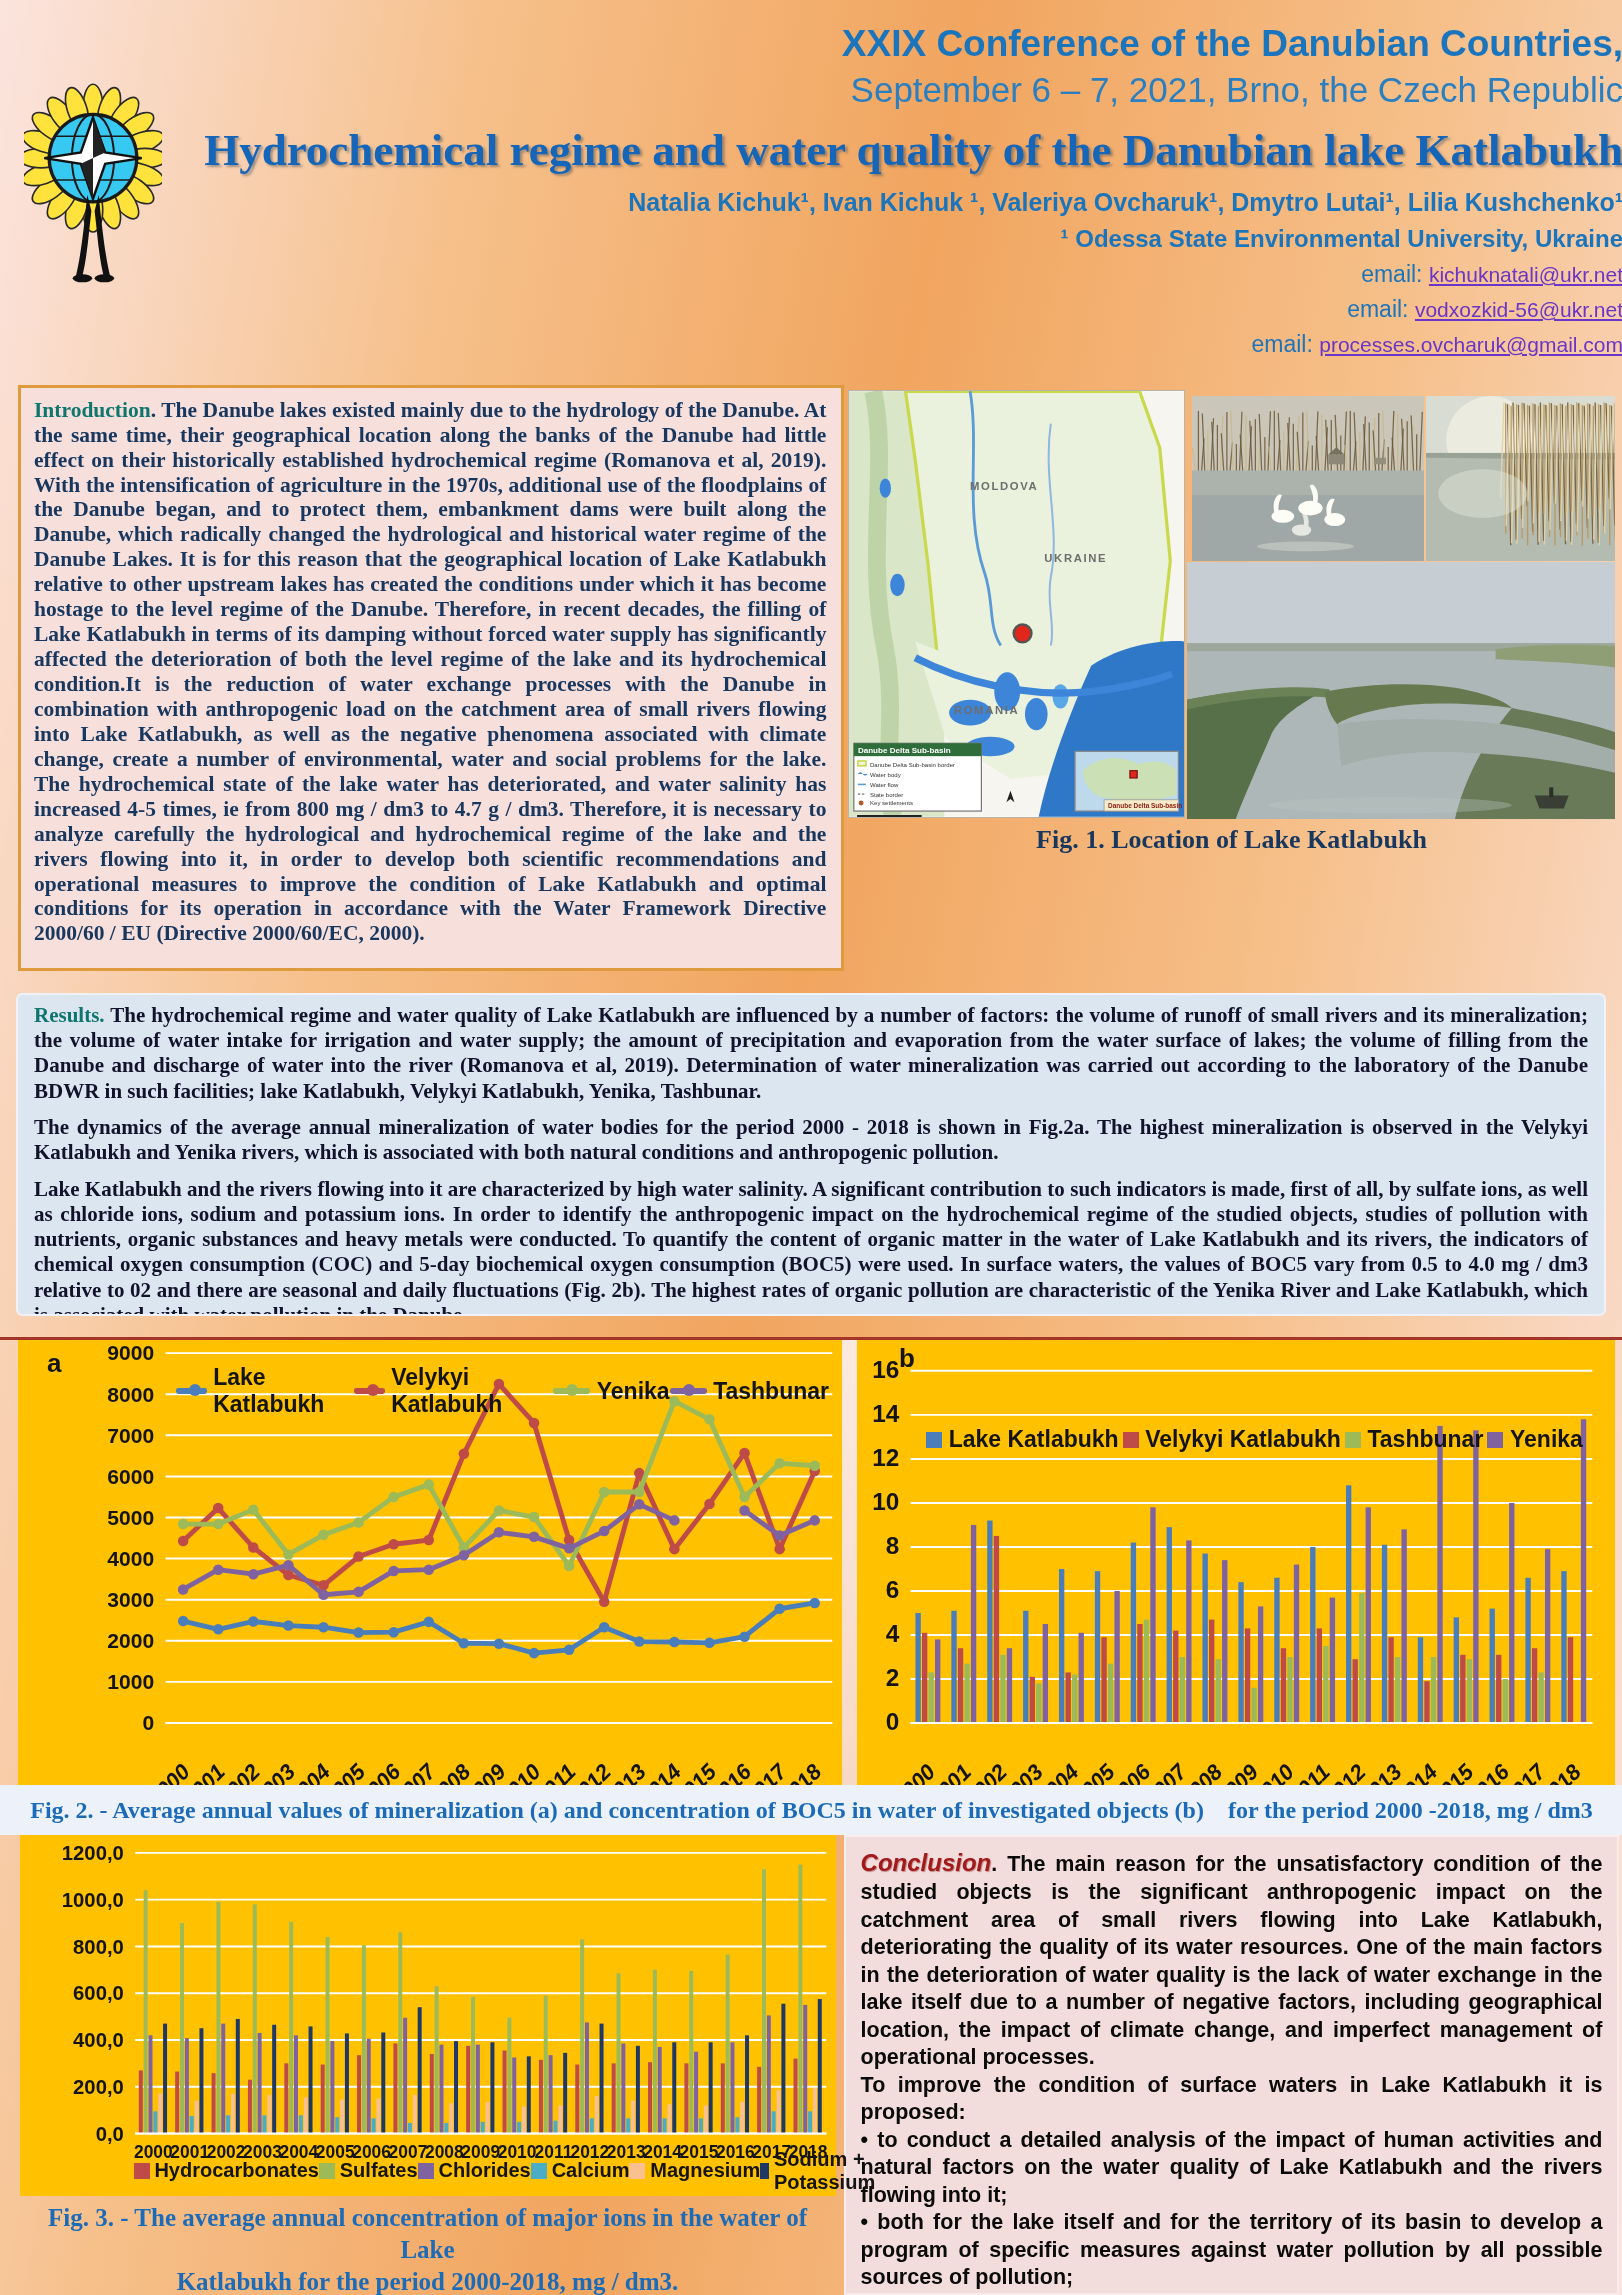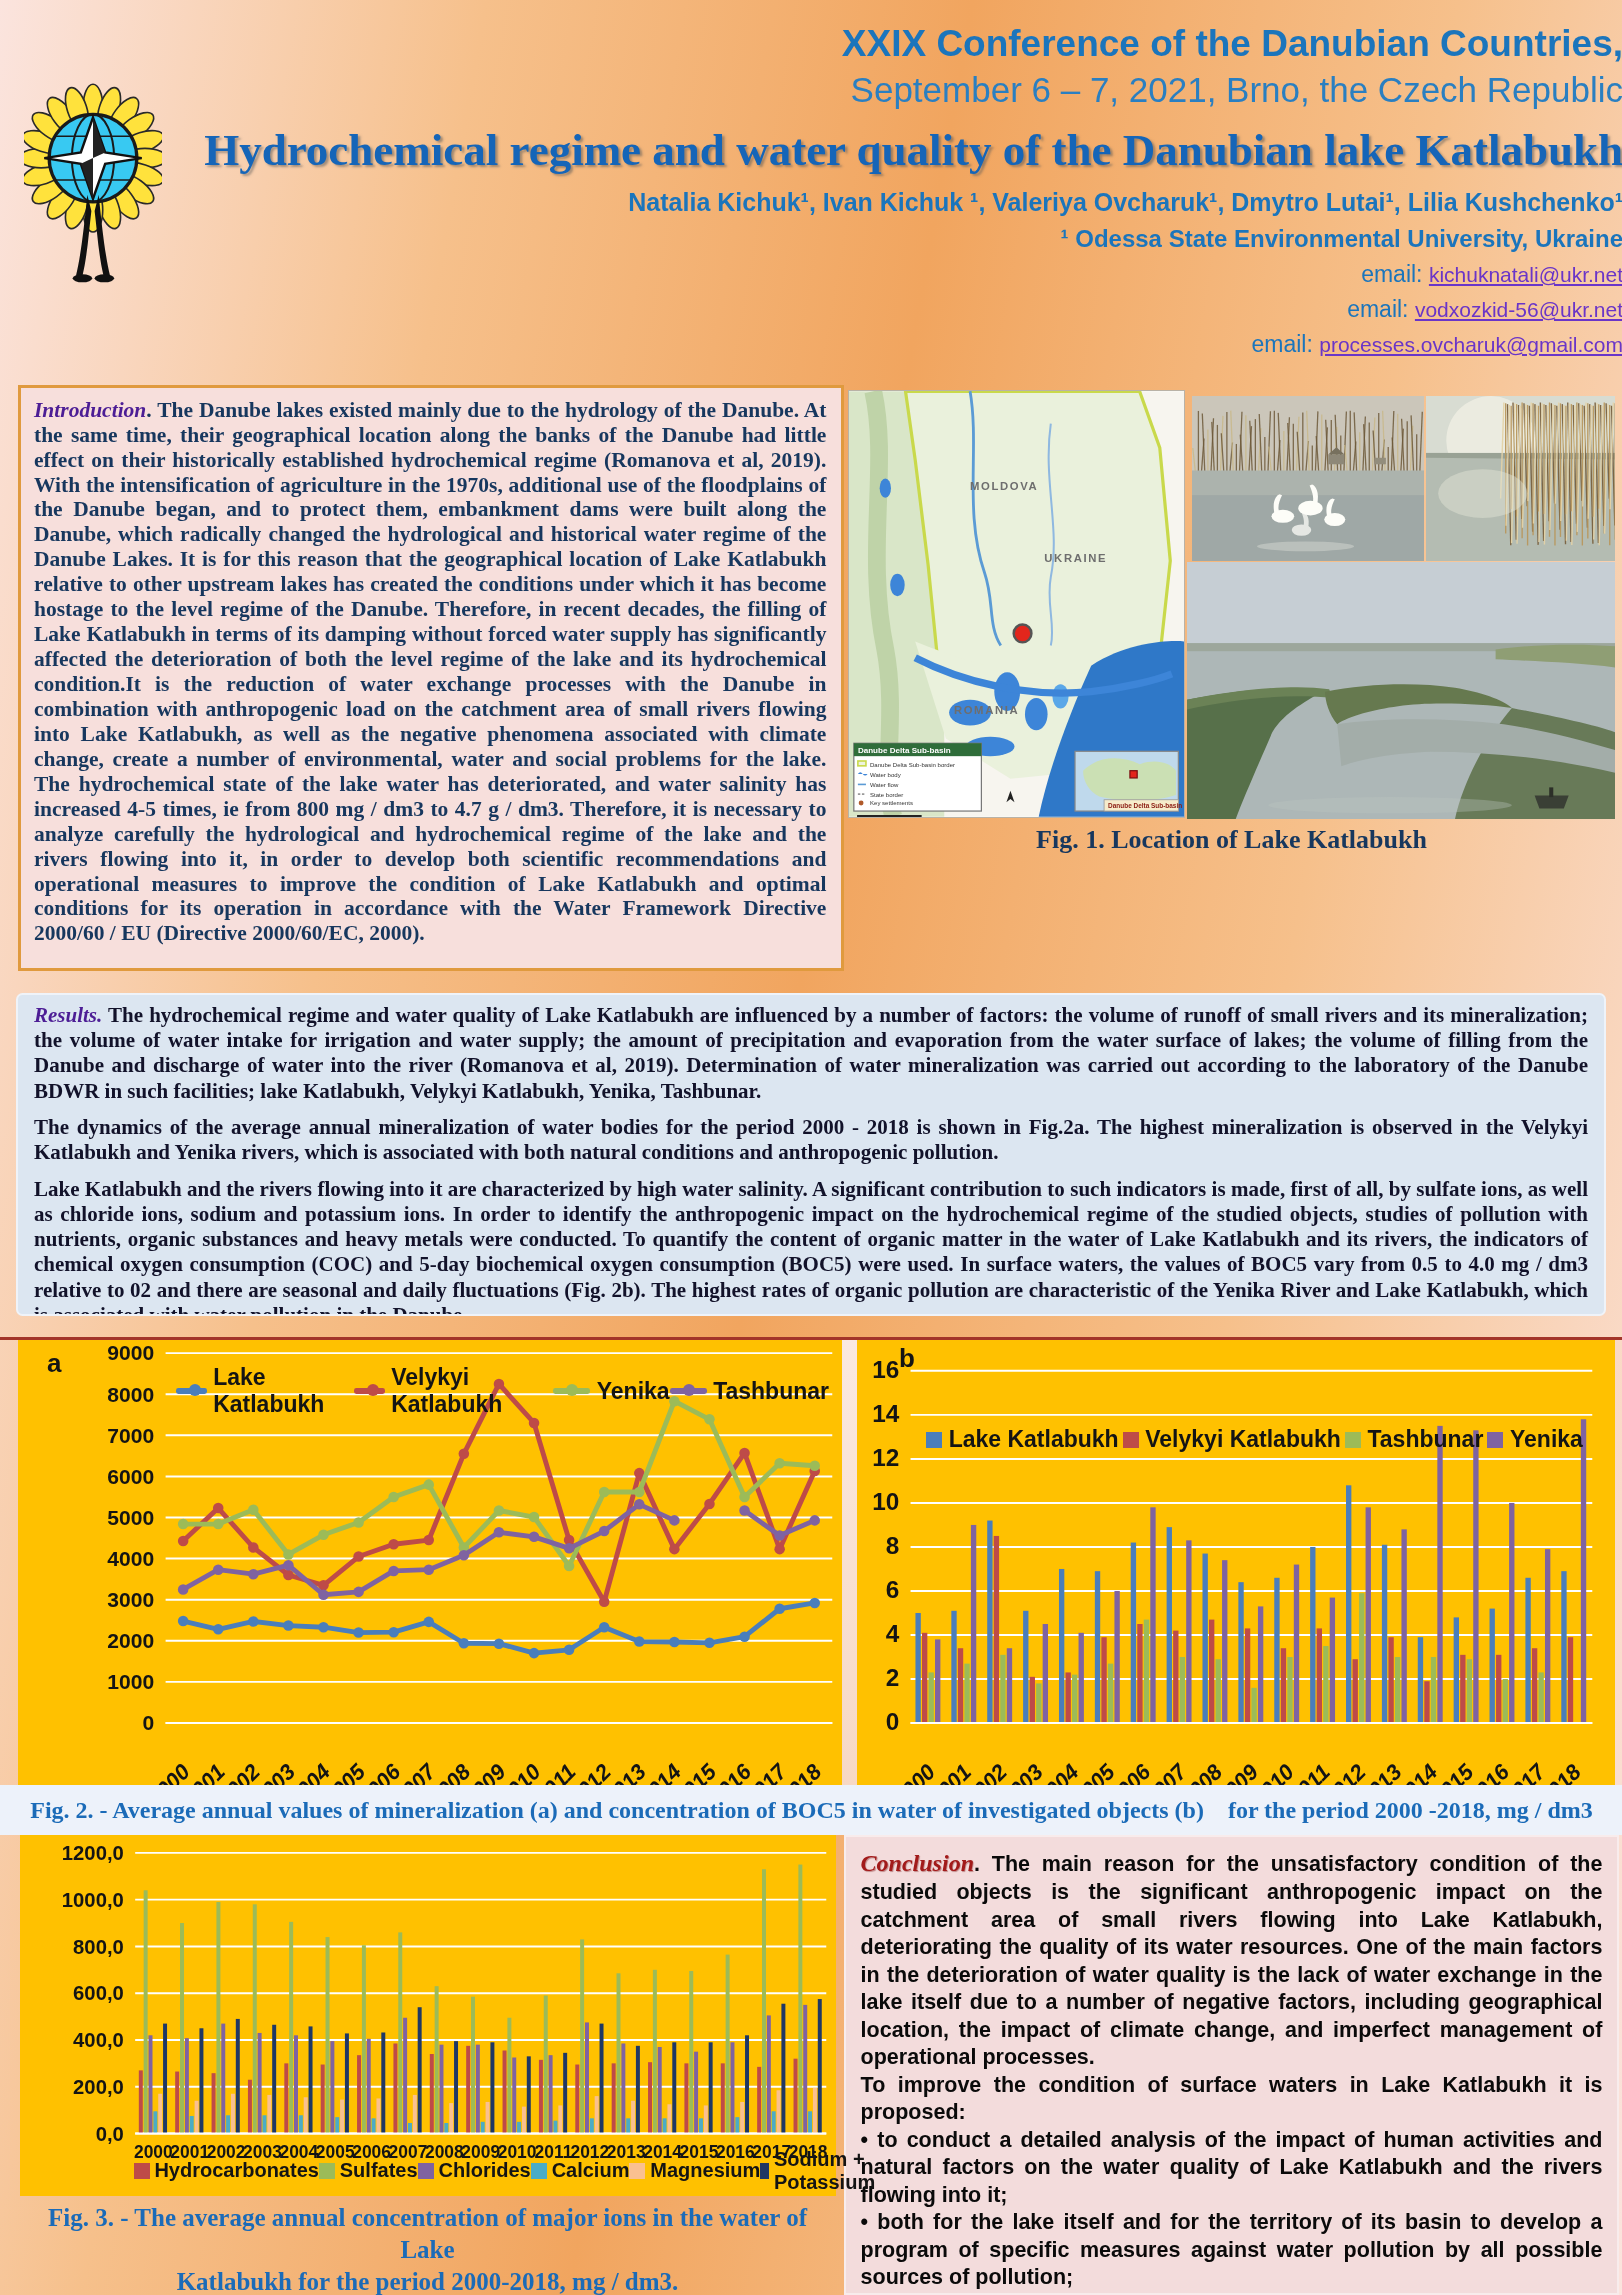--- a/index.html
+++ b/index.html
@@ -15,21 +15,21 @@
     text-shadow:2.4px 2.4px 2.4px rgba(90,90,90,.55);}
   .authors{margin-top:11.4px;font-size:25px;font-weight:bold;color:#1B75BC;}
   .affiliation{margin-top:8px;font-size:24px;font-weight:bold;color:#1B75BC;}
   .email-row{margin-top:8px;font-size:23px;color:#1B75BC;}
   .email-row .email-link{color:#6A35C8;text-decoration:underline;font-size:21px;}
   
   .intro-box{position:absolute;left:18px;top:385px;width:826px;height:586px;box-sizing:border-box;
     background:#F7DFDC;border:3.2px solid #E09A3E;padding:9.7px 14.6px 8px 13px;overflow:hidden;}
   .intro-box p{margin:0;font-family:"Liberation Serif",serif;font-weight:bold;color:#17375E;
     font-size:21.5px;line-height:1.16;text-align:justify;}
-  .lead-red{color:#4c1d95;font-weight:bold;font-style:italic;}
+  .lead-red{color:#0f766e;font-weight:bold;}
   
   .fig1{position:absolute;left:848px;top:388px;width:767px;height:471px;margin:0;}
   .map{position:absolute;left:0;top:1.6px;width:337px;height:428px;background:#fff;border:1.6px solid #B9B2A6;box-sizing:border-box;}
   .map svg{width:100%;height:100%;display:block;}
   .photo{position:absolute;overflow:hidden;}
   .photo svg{width:100%;height:100%;display:block;}
   .photo-swans{left:344px;top:8px;width:232px;height:165px;}
   .photo-reeds{left:578px;top:8px;width:189px;height:165px;}
   .photo-wide{left:339px;top:174px;width:428px;height:257px;}
   .fig1 figcaption{position:absolute;left:0;top:437px;width:767px;text-align:center;
@@ -76,21 +76,21 @@
     font-size:24px;font-weight:bold;color:#1B6BB8;}
   
   .fig3-panel{position:absolute;left:19.5px;top:1835px;width:816px;height:361px;background:#FFC100;}
   .fig3-panel svg{position:absolute;left:0;top:0;width:100%;height:100%;}
   .fig3-caption{position:absolute;left:19.5px;top:2202px;width:816px;text-align:center;
     font-family:"Liberation Serif",serif;font-size:25px;font-weight:bold;color:#1B6BB8;line-height:1.28;}
   
   .conclusion-box{position:absolute;left:844px;top:1835px;width:775px;height:460px;box-sizing:border-box;
     background:#F3DCDC;border:2.4px solid #F8ECEC;padding:11.4px 14.6px;overflow:hidden;}
   .conclusion-box p{margin:0;font-size:21.5px;font-weight:bold;color:#0A0A0A;line-height:1.28;text-align:justify;}
-  .conclusion-lead{font-family:Liberation Serif, serif;font-style:italic;color:#A21A1A;font-size:24px;
+  .conclusion-lead{font-family:Liberation Sans, sans-serif;font-style:italic;color:#A21A1A;font-size:24px;
     text-shadow:0.8px 0.8px 0.8px rgba(120,20,20,.4);}
 </style>
 </head>
 <body>
 
 <div class="poster">
 
   <header class="header">
     <div class="logo">
       <svg viewBox="0 0 170 255">

